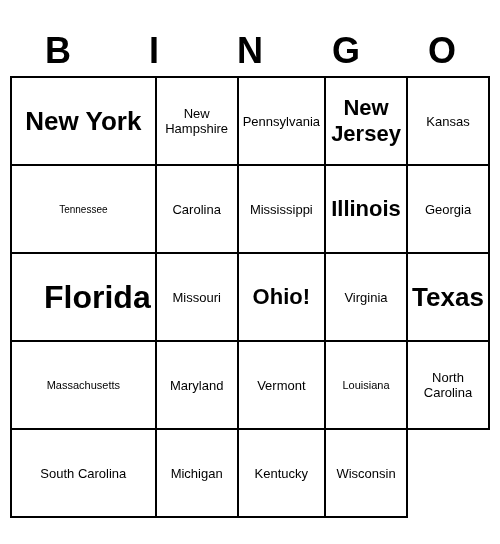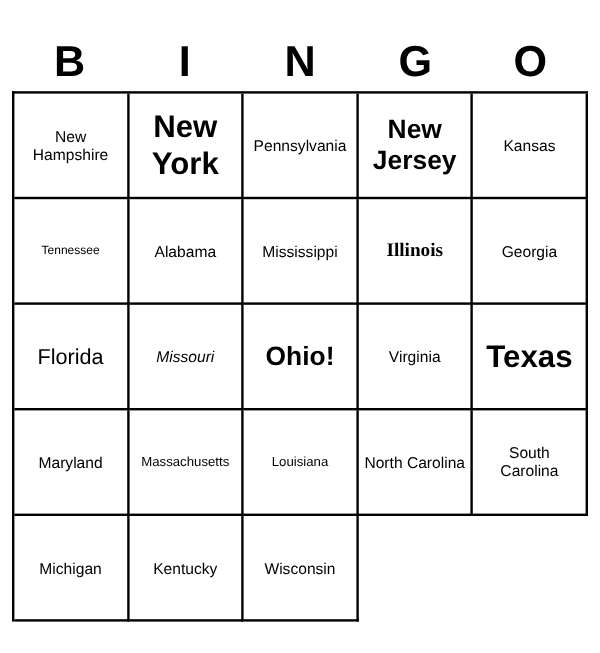--- a/index.html
+++ b/index.html
@@ -76,70 +76,73 @@
 
 <div class="bingo-container">
   <div class="bingo-header">
   <div class="bingo-header-cell">B</div>
       <div class="bingo-header-cell">I</div>
       <div class="bingo-header-cell">N</div>
       <div class="bingo-header-cell">G</div>
       <div class="bingo-header-cell">O</div>
     </div>
   <div class="bingo-grid">
-  <div class="bingo-cell">
+  <div class="bingo-cell large">
+        <span style="font-size: 26px; font-weight: bold;">New York</span>
+      </div>
+      <div class="bingo-cell">
         <span style="font-size: 13px;">New Hampshire</span>
-      </div>
-      <div class="bingo-cell large">
-        <span style="font-size: 26px; font-weight: bold;">New York</span>
       </div>
       <div class="bingo-cell">
         <span style="font-size: 13px;">Pennsylvania</span>
       </div>
       <div class="bingo-cell medium">
         <span style="font-size: 22px; font-weight: bold;">New Jersey</span>
       </div>
       <div class="bingo-cell">
         <span style="font-size: 13px;">Kansas</span>
       </div>
       <div class="bingo-cell">
         <span style="font-size: 10px;">Tennessee</span>
       </div>
       <div class="bingo-cell">
-        <span style="font-size: 13px;">Alabama</span>
+        <span style="font-size: 13px;">Carolina</span>
       </div>
       <div class="bingo-cell">
         <span style="font-size: 13px;">Mississippi</span>
       </div>
       <div class="bingo-cell medium">
-        <span style="font-size: 16px; font-weight: bold; font-family: Liberation Serif, serif;">Illinois</span>
+        <span style="font-size: 22px; font-weight: bold;">Illinois</span>
       </div>
       <div class="bingo-cell">
         <span style="font-size: 13px;">Georgia</span>
       </div>
       <div class="bingo-cell large">
-        <span style="font-size: 18px; font-weight: normal;">Florida</span>
+        <span style="font-size: 32px; font-weight: bold; margin-left: 28px;">Florida</span>
       </div>
       <div class="bingo-cell">
-        <span style="font-size: 13px; font-style: italic;">Missouri</span>
+        <span style="font-size: 13px;">Missouri</span>
       </div>
       <div class="bingo-cell large">
         <span style="font-size: 22px; font-weight: bold;">Ohio!</span>
       </div>
       <div class="bingo-cell">
         <span style="font-size: 13px;">Virginia</span>
       </div>
       <div class="bingo-cell large">
         <span style="font-size: 26px; font-weight: bold;">Texas</span>
       </div>
       <div class="bingo-cell">
+        <span style="font-size: 11px;">Massachusetts</span>
+      </div>
+      <div class="bingo-cell">
         <span style="font-size: 13px;">Maryland</span>
       </div>
       <div class="bingo-cell">
-        <span style="font-size: 11px;">Massachusetts</span>
+        <span style="font-size: 13px;">Vermont</span>
       </div>
       <div class="bingo-cell">
         <span style="font-size: 11px;">Louisiana</span>
       </div>
       <div class="bingo-cell">
         <span style="font-size: 13px;">North Carolina</span>
       </div>
       <div class="bingo-cell">
         <span style="font-size: 13px;">South Carolina</span>
       </div>

